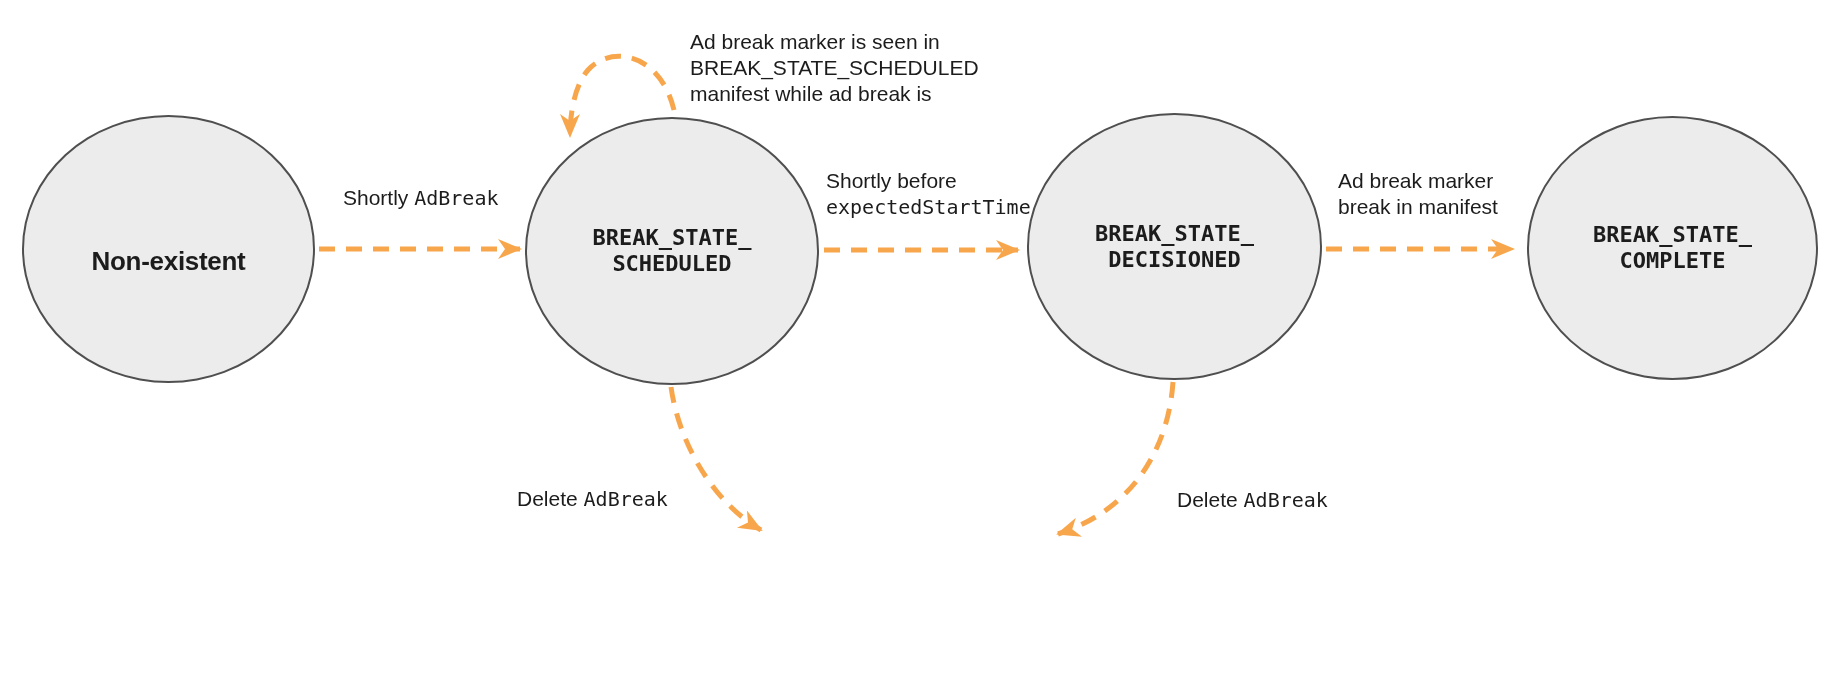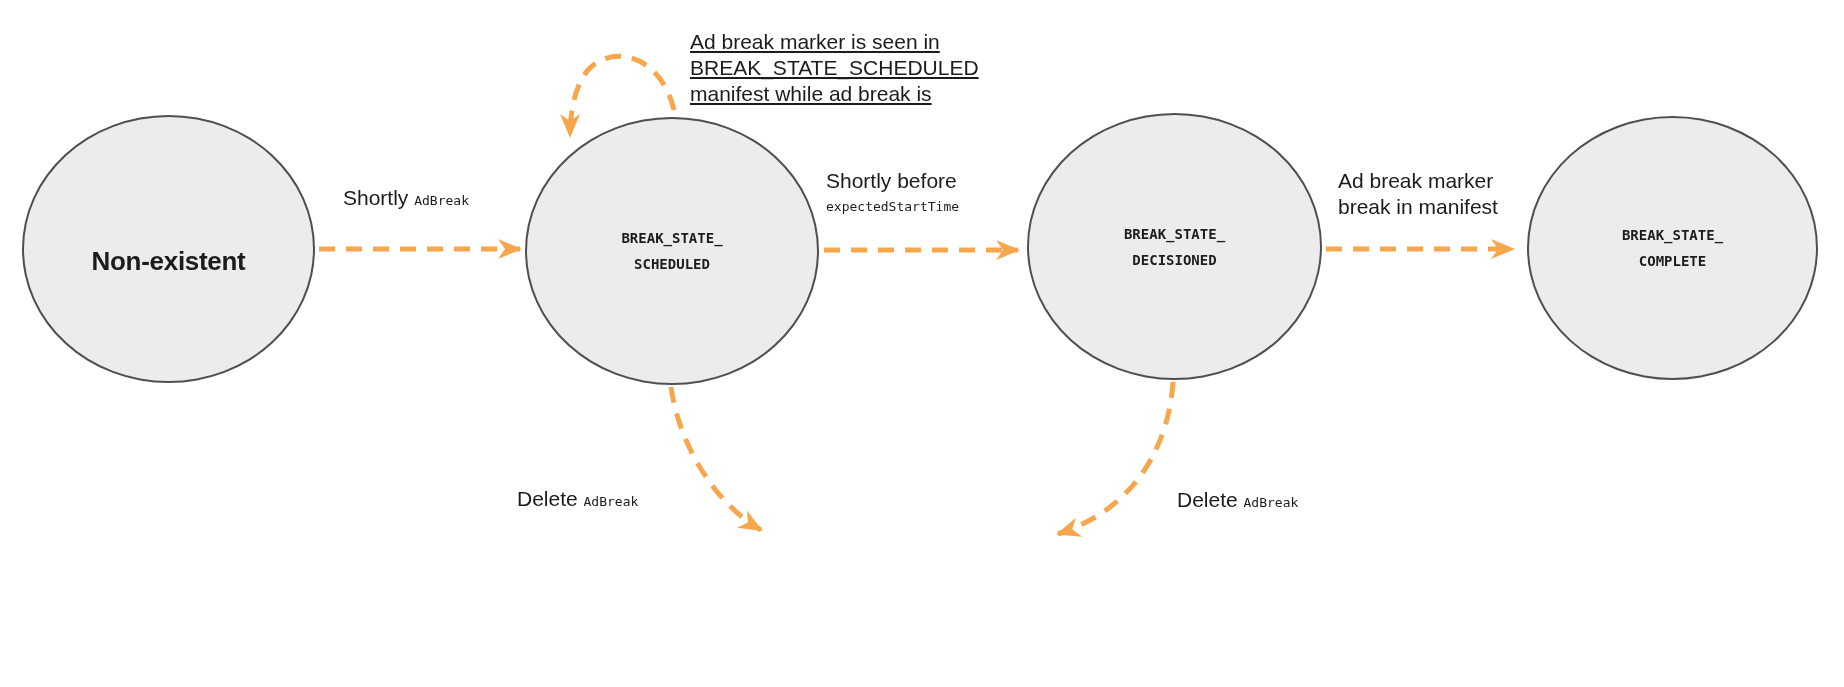--- a/index.html
+++ b/index.html
@@ -39,34 +39,34 @@
     font-family:"Liberation Sans", sans-serif;
     font-weight:bold;
     font-size:26px;
     letter-spacing:-0.3px;
     color:var(--text);
     margin-top:24px;
   }
   .node-label-mono{
     font-family:"DejaVu Sans Mono", monospace;
     font-weight:bold;
-    font-size:14px;
+    font-size:22px;
     line-height:26px;
     color:var(--text);
   }
   .edge-label{
     position:absolute;
     font-size:21px;
     line-height:26px;
     white-space:nowrap;
     color:var(--text);
   }
   .code{
     font-family:"DejaVu Sans Mono", monospace;
-    font-size:13px;
+    font-size:20px;
   }
 </style>
 </head>
 <body>
 
 <div class="diagram">
 
   <svg class="arrows" width="1844" height="687" viewBox="0 0 1844 687">
     <defs>
       <marker id="ah" markerUnits="userSpaceOnUse" markerWidth="26" markerHeight="22" refX="22" refY="10" orient="auto">
@@ -104,21 +104,21 @@
       <div>BREAK_STATE_</div>
       <div>COMPLETE</div>
     </div>
   </div>
 
 
   <div class="edge-label" style="left:343px;top:185px;">
     <span>Shortly </span><span class="code">AdBreak</span>
   </div>
 
-  <div class="edge-label" style="left:690px;top:29px;text-decoration:underline;">
+  <div class="edge-label" style="left:690px;top:29px;">
     <div>Ad break marker is seen in</div>
     <div>BREAK_STATE_SCHEDULED</div>
     <div>manifest while ad break is</div>
   </div>
 
   <div class="edge-label" style="left:826px;top:168px;">
     <div>Shortly before</div>
     <div class="code">expectedStartTime</div>
   </div>
 

